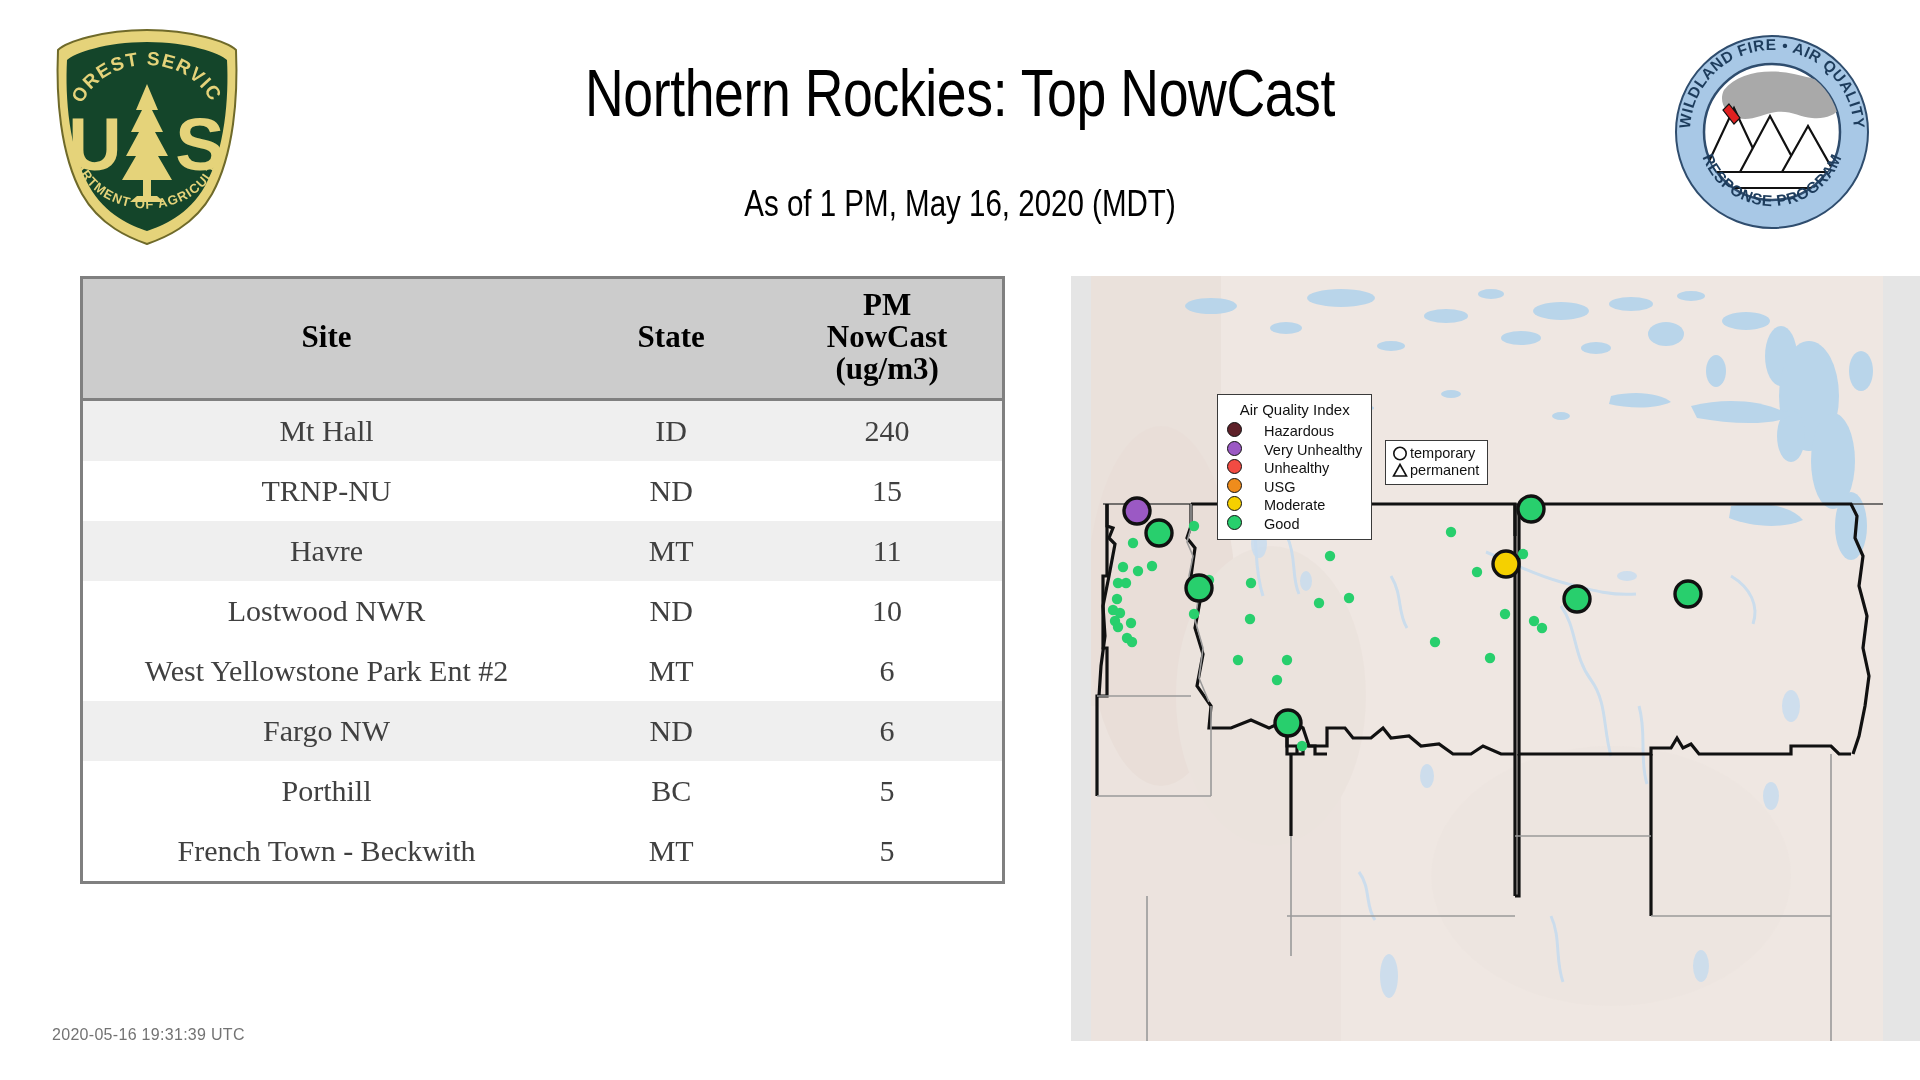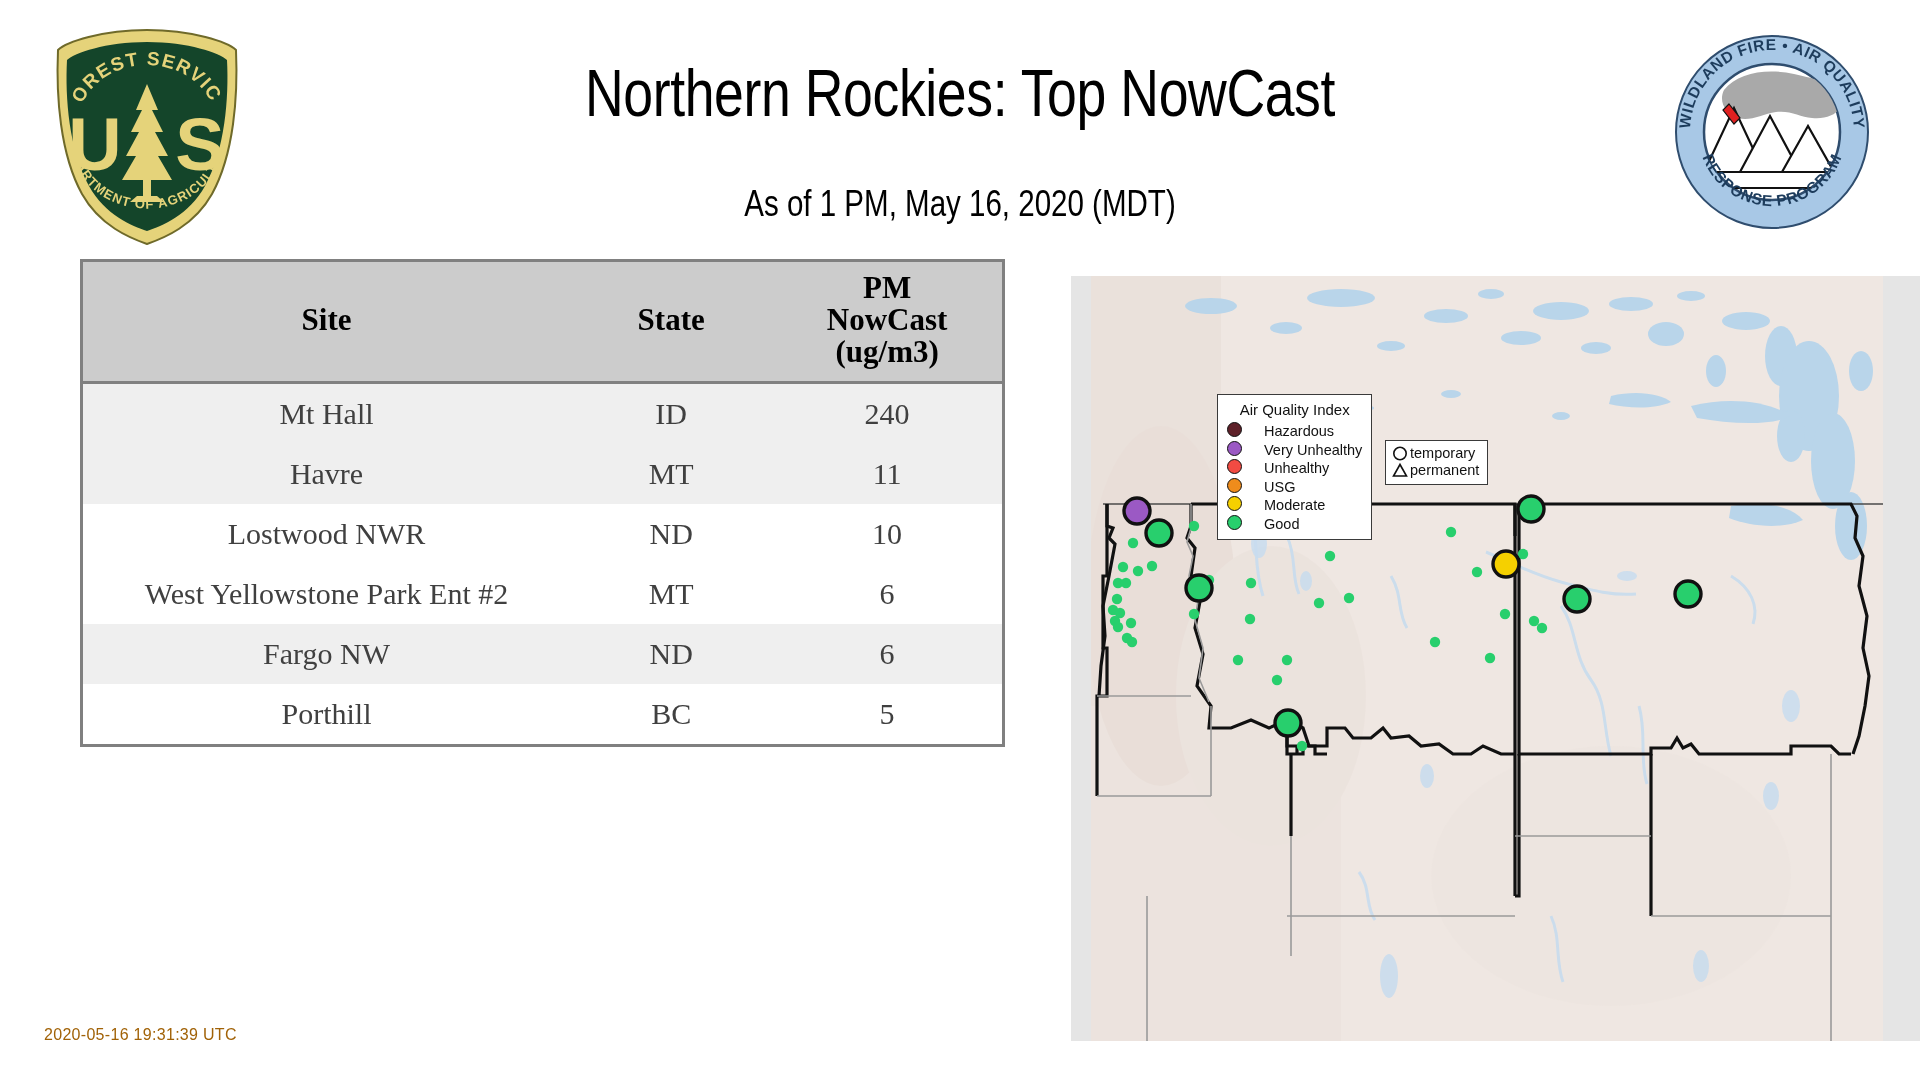--- a/index.html
+++ b/index.html
@@ -61,21 +61,21 @@
     left: 1672px;
     top: 32px;
     width: 200px;
     height: 200px;
   }
 
   
   #nowcast-table-wrap {
     position: absolute;
     left: 80px;
-    top: 259px;
+    top: 276px;
     width: 925px;
     border: 3px solid #808080;
     box-sizing: border-box;
     background: #fff;
   }
   table.nowcast {
     border-collapse: collapse;
     width: 100%;
     font-family: "Liberation Serif", "DejaVu Serif", serif;
   }
@@ -100,25 +100,25 @@
     padding: 13px 4px 13px 4px;
     border: none;
     white-space: nowrap;
   }
   table.nowcast tbody tr.odd  td { background: #efefef; }
   table.nowcast tbody tr.even td { background: #ffffff; }
 
   
   #footer-timestamp {
     position: absolute;
-    left: 44px;
+    left: 52px;
     top: 1026px;
     font-family: "Liberation Sans", sans-serif;
     font-size: 16px;
-    color: #a16207;
+    color: #737373;
     letter-spacing: 0.3px;
   }
 
   
   #map-panel {
     position: absolute;
     left: 1071px;
     top: 276px;
     width: 912px;
     height: 765px;
@@ -261,20 +261,25 @@
           <div>(ug/m3)</div>
         </th>
       </tr>
     </thead>
     <tbody id="table-body">
         <tr class="odd">
           <td>Mt Hall</td>
           <td>ID</td>
           <td>240</td>
         </tr>
+        <tr class="even">
+          <td>TRNP-NU</td>
+          <td>ND</td>
+          <td>15</td>
+        </tr>
         <tr class="odd">
           <td>Havre</td>
           <td>MT</td>
           <td>11</td>
         </tr>
         <tr class="even">
           <td>Lostwood NWR</td>
           <td>ND</td>
           <td>10</td>
         </tr>
@@ -284,20 +289,25 @@
           <td>6</td>
         </tr>
         <tr class="odd">
           <td>Fargo NW</td>
           <td>ND</td>
           <td>6</td>
         </tr>
         <tr class="even">
           <td>Porthill</td>
           <td>BC</td>
+          <td>5</td>
+        </tr>
+        <tr class="even">
+          <td>French Town - Beckwith</td>
+          <td>MT</td>
           <td>5</td>
         </tr>
       </tbody>
   </table>
 </div>
 
 <div id="map-panel">
   <svg id="map-svg" viewBox="0 0 792 765">
 
     <rect x="0" y="0" width="792" height="765" fill="#efe7e2"></rect>

